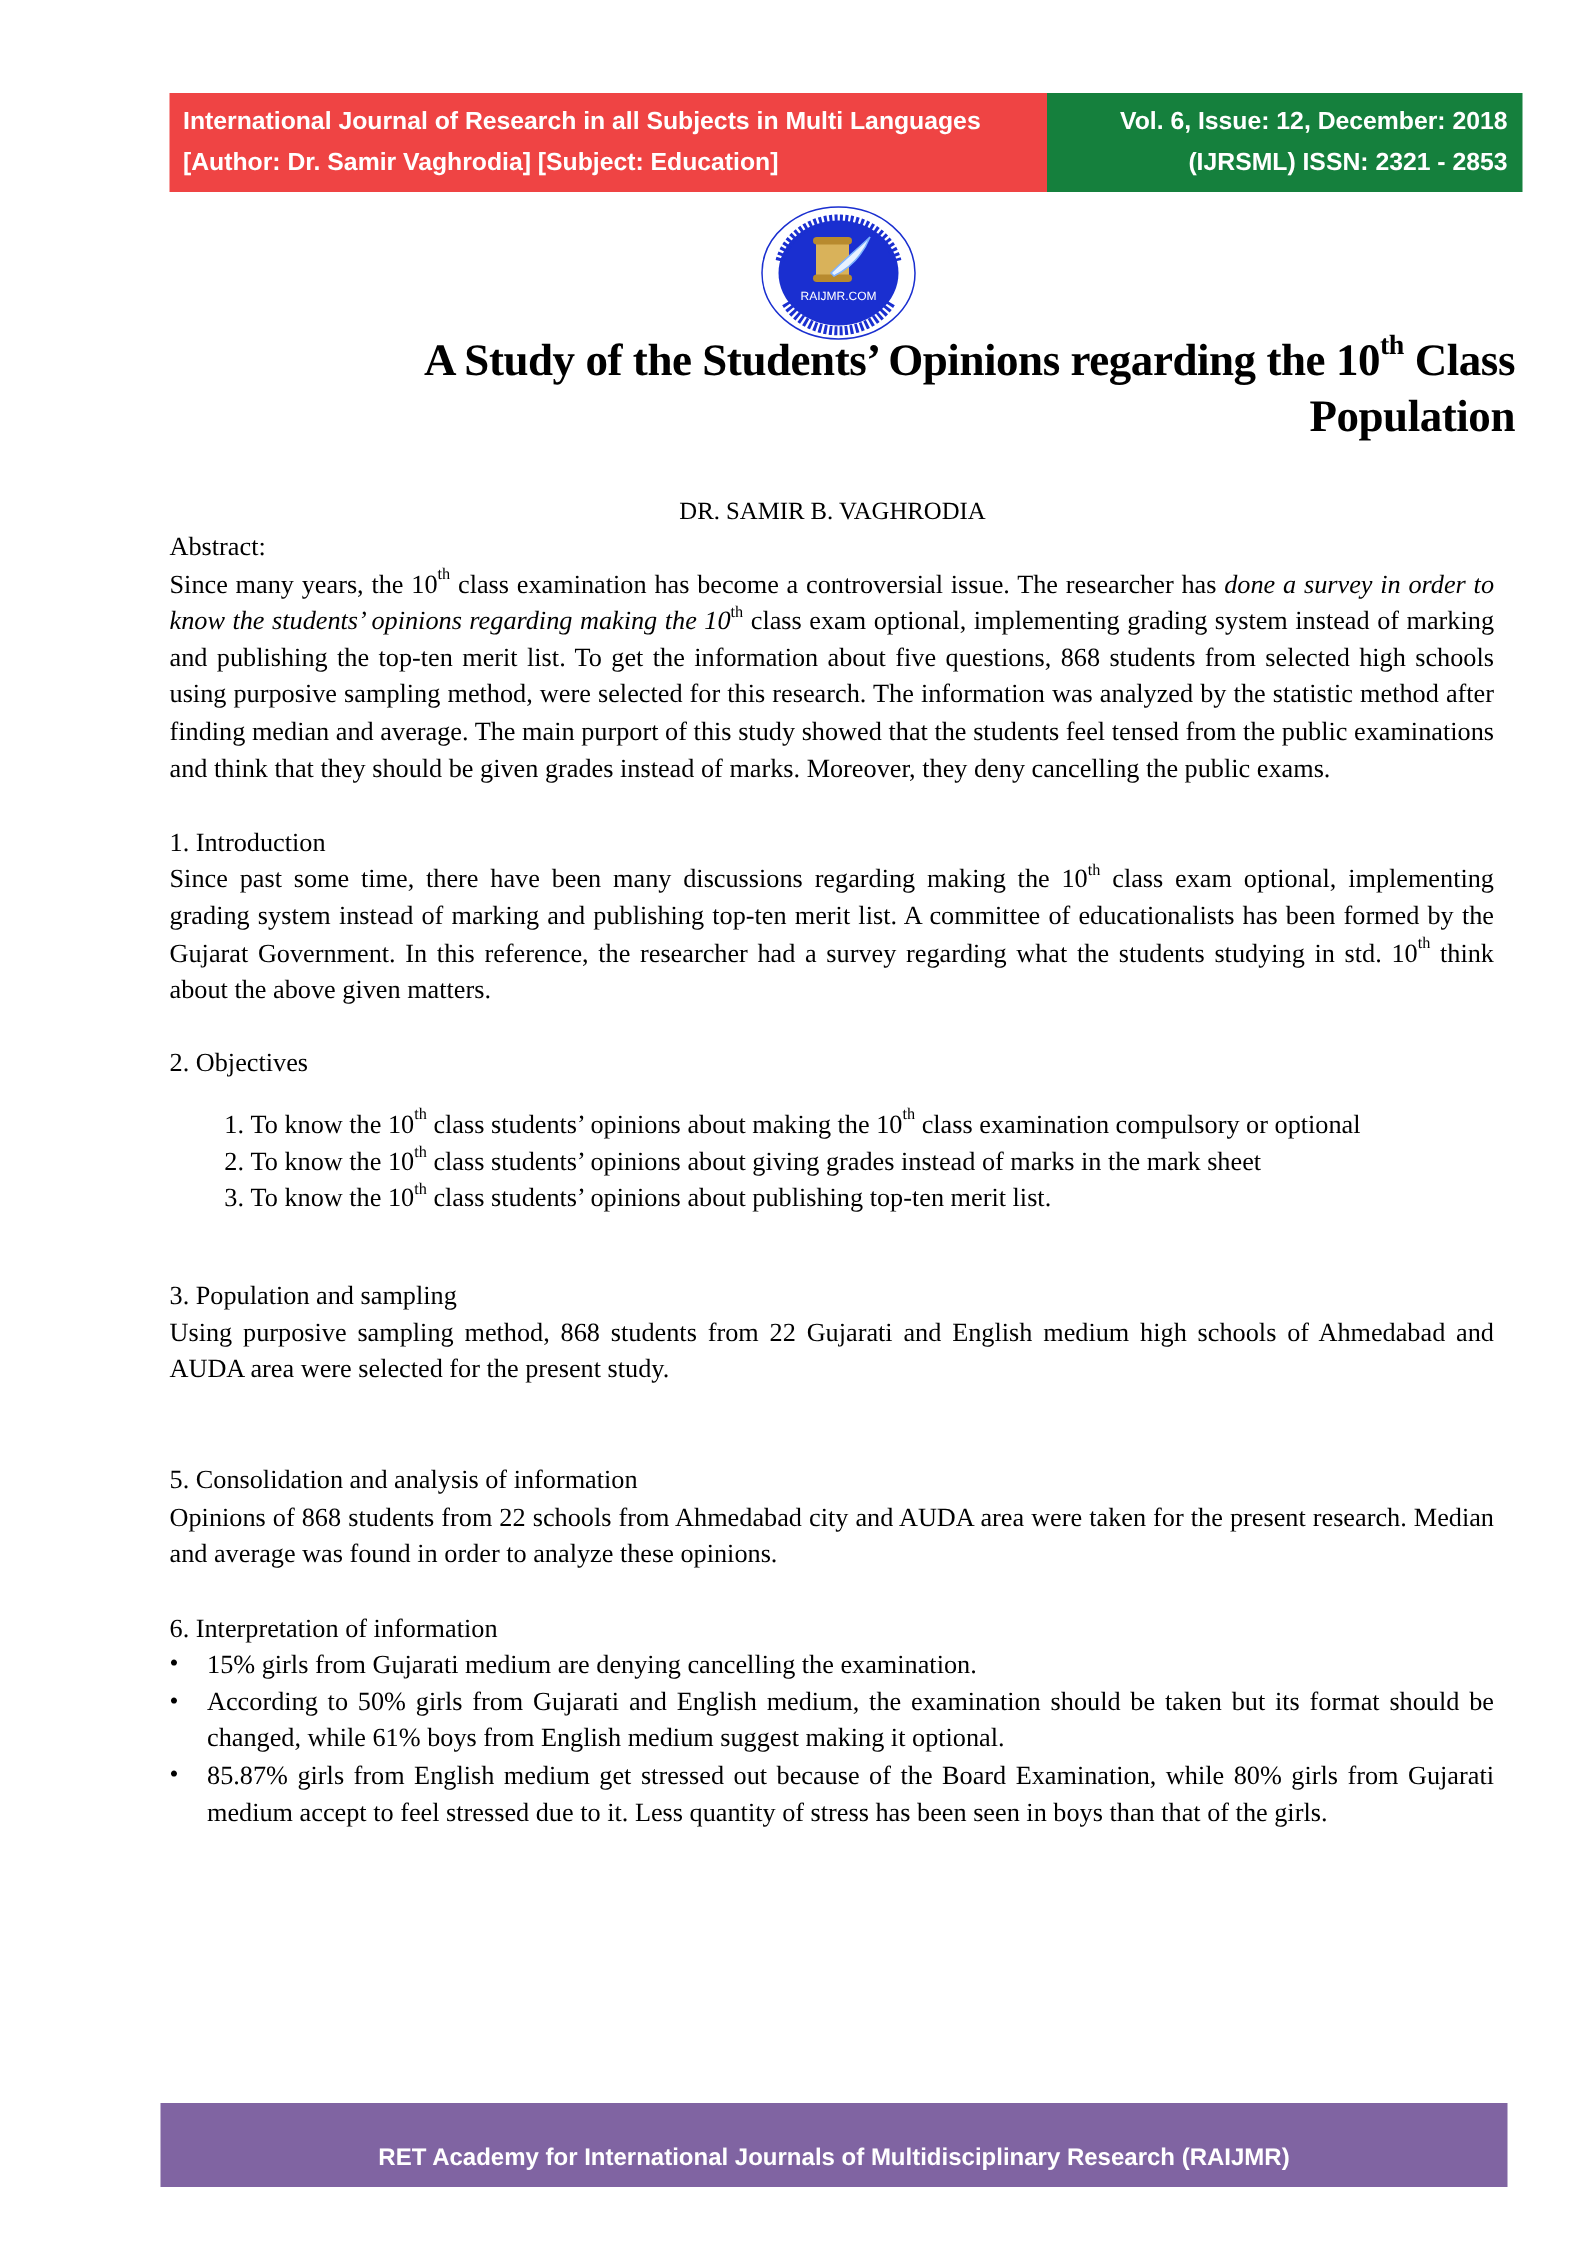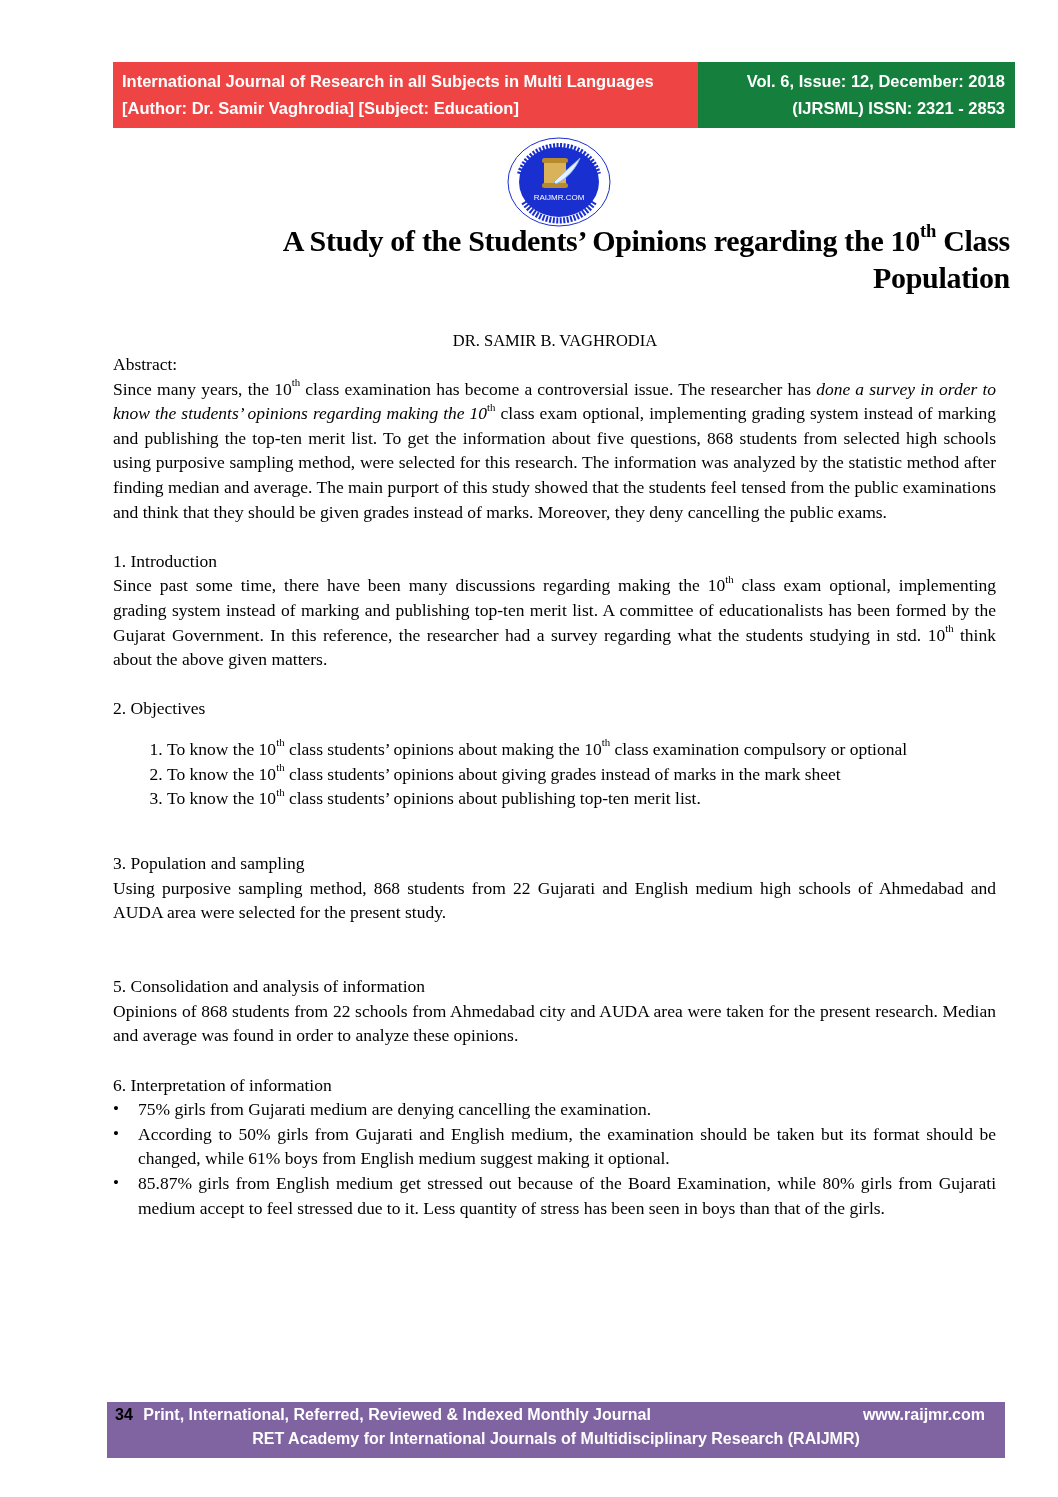--- a/index.html
+++ b/index.html
@@ -97,26 +97,21 @@
   <div class="gap"></div>
 
   <div class="gap"></div>
 
   <p class="sec-h">5. Consolidation and analysis of information</p>
   <p>Opinions of 868 students from 22 schools from Ahmedabad city and AUDA area were taken for the present research. Median and average was found in order to analyze these opinions.</p>
   <div class="gap"></div>
 
   <p class="sec-h">6. Interpretation of information</p>
   <ul class="interp">
-    <li>75% girls from Gujarati medium are denying cancelling the examination.</li>
+    <li>15% girls from Gujarati medium are denying cancelling the examination.</li>
     <li style="text-align:justify">According to 50% girls from Gujarati and English medium, the examination should be taken but its format should be changed, while 61% boys from English medium suggest making it optional.</li>
     <li style="text-align:justify">85.87% girls from English medium get stressed out because of the Board Examination, while 80% girls from Gujarati medium accept to feel stressed due to it. Less quantity of stress has been seen in boys than that of the girls.</li>
   </ul>
 </div>
 
 <div class="ftr">
-  <div class="ftr-row1">
-    <span class="ftr-page">34</span>
-    <span>Print, International, Referred,  Reviewed &amp; Indexed Monthly Journal</span>
-    <span class="ftr-url">www.raijmr.com</span>
-  </div>
   <div class="ftr-row2">RET Academy for International Journals of Multidisciplinary Research (RAIJMR)</div>
 </div>
 
 </body></html>

